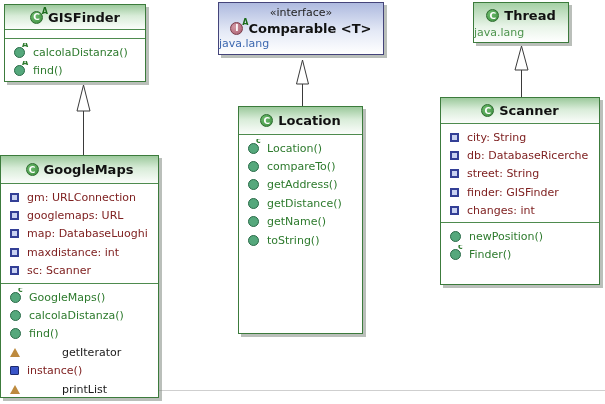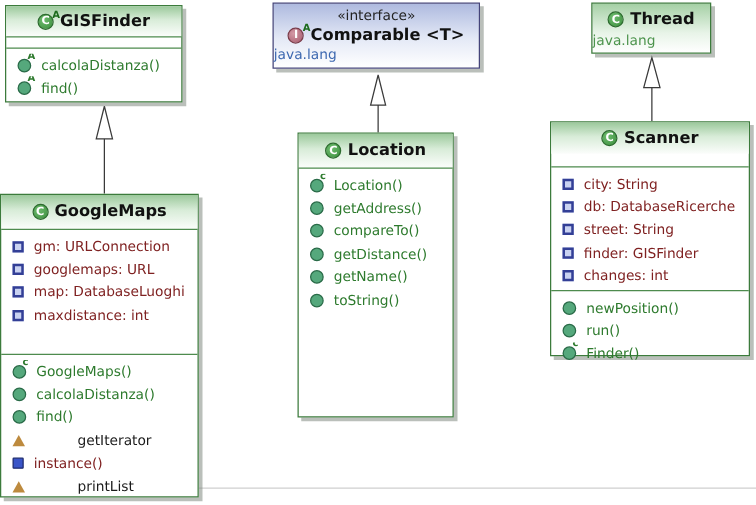--- a/index.html
+++ b/index.html
@@ -132,20 +132,24 @@
           <span>googlemaps: URL</span>
         </div>
       <div class="row t-red">
           <span class="f-icon"></span>
           <span>map: DatabaseLuoghi</span>
         </div>
       <div class="row t-red">
           <span class="f-icon"></span>
           <span>maxdistance: int</span>
         </div>
+      <div class="row t-red">
+          <span class="f-icon"></span>
+          <span>sc: Scanner</span>
+        </div>
     </div>
     <div class="compart" style="height:116px;">
       <div class="row t-green">
         <span class="m-icon">
             <span class="m-badge">c</span>
           </span>
         <span>GoogleMaps()</span>
       </div>
       <div class="row t-green">
           <span class="m-icon"></span>
@@ -179,25 +183,25 @@
     </div>
     <div class="compart" style="height:131px;">
       <div class="row t-green">
         <span class="m-icon">
             <span class="m-badge">c</span>
           </span>
         <span>Location()</span>
       </div>
       <div class="row t-green">
           <span class="m-icon"></span>
+          <span>compareTo()</span>
+        </div>
+      <div class="row t-green">
+          <span class="m-icon"></span>
           <span>getAddress()</span>
-        </div>
-      <div class="row t-green">
-          <span class="m-icon"></span>
-          <span>compareTo()</span>
         </div>
       <div class="row t-green">
           <span class="m-icon"></span>
           <span>getDistance()</span>
         </div>
       <div class="row t-green">
           <span class="m-icon"></span>
           <span>getName()</span>
         </div>
       <div class="row t-green">
@@ -207,21 +211,21 @@
     </div>
   </div>
 
   <div class="box" style="left:440px;top:97px;width:160px;height:188px;">
     <div class="hdr" style="height:25px;">
       <span class="cicon">
         <span>C</span>
       </span>
       <span>Scanner</span>
     </div>
-    <div class="compart" style="height:99px;margin-top:10px;">
+    <div class="compart" style="height:99px;">
       <div class="row t-red">
           <span class="f-icon"></span>
           <span>city: String</span>
         </div>
       <div class="row t-red">
           <span class="f-icon"></span>
           <span>db: DatabaseRicerche</span>
         </div>
       <div class="row t-red">
           <span class="f-icon"></span>
@@ -235,24 +239,20 @@
           <span class="f-icon"></span>
           <span>changes: int</span>
         </div>
     </div>
     <div class="compart" style="height:74px;">
       <div class="row t-green">
           <span class="m-icon"></span>
           <span>newPosition()</span>
         </div>
       <div class="row t-green">
-          <span class="m-icon"></span>
-          <span>run()</span>
-        </div>
-      <div class="row t-green">
         <span class="m-icon">
             <span class="m-badge">c</span>
           </span>
         <span>Finder()</span>
       </div>
     </div>
   </div>
 </div>
 
 </body></html>

